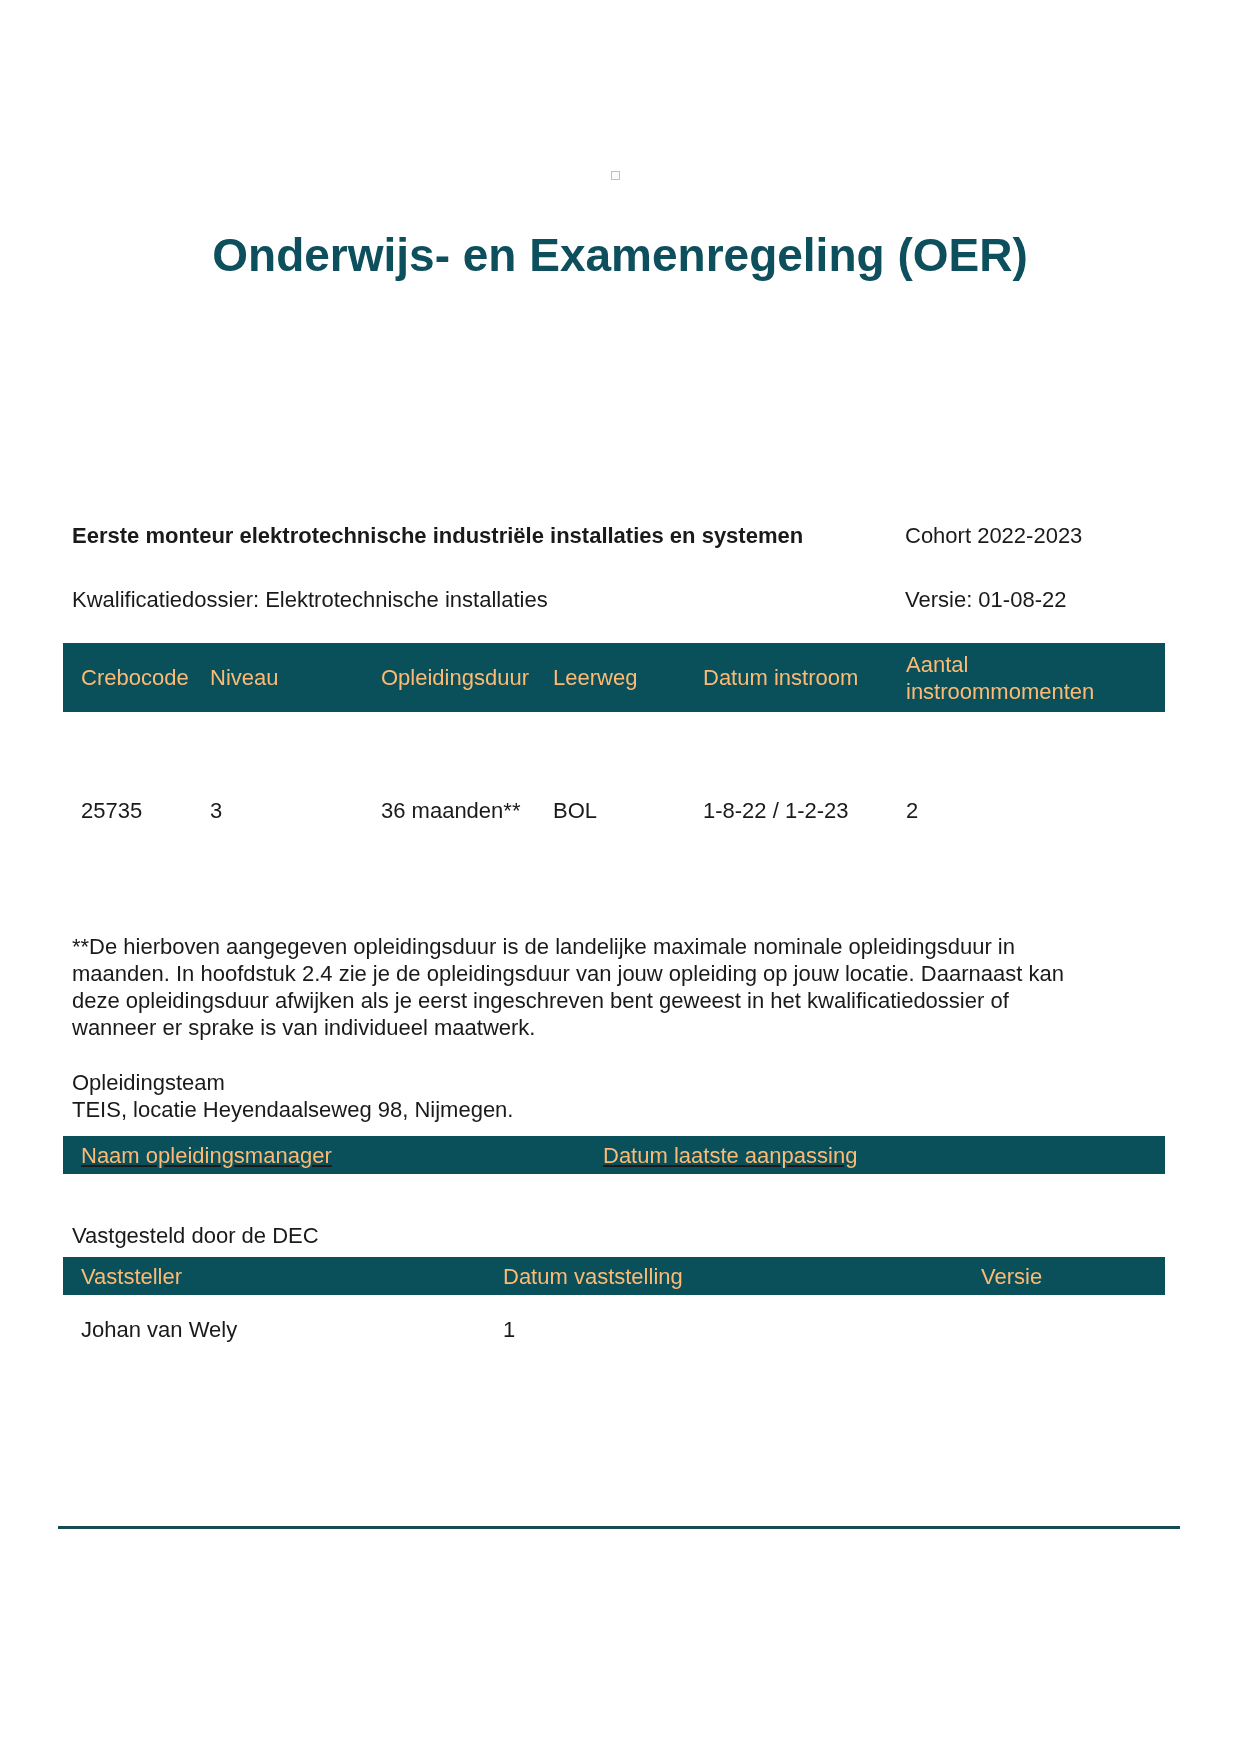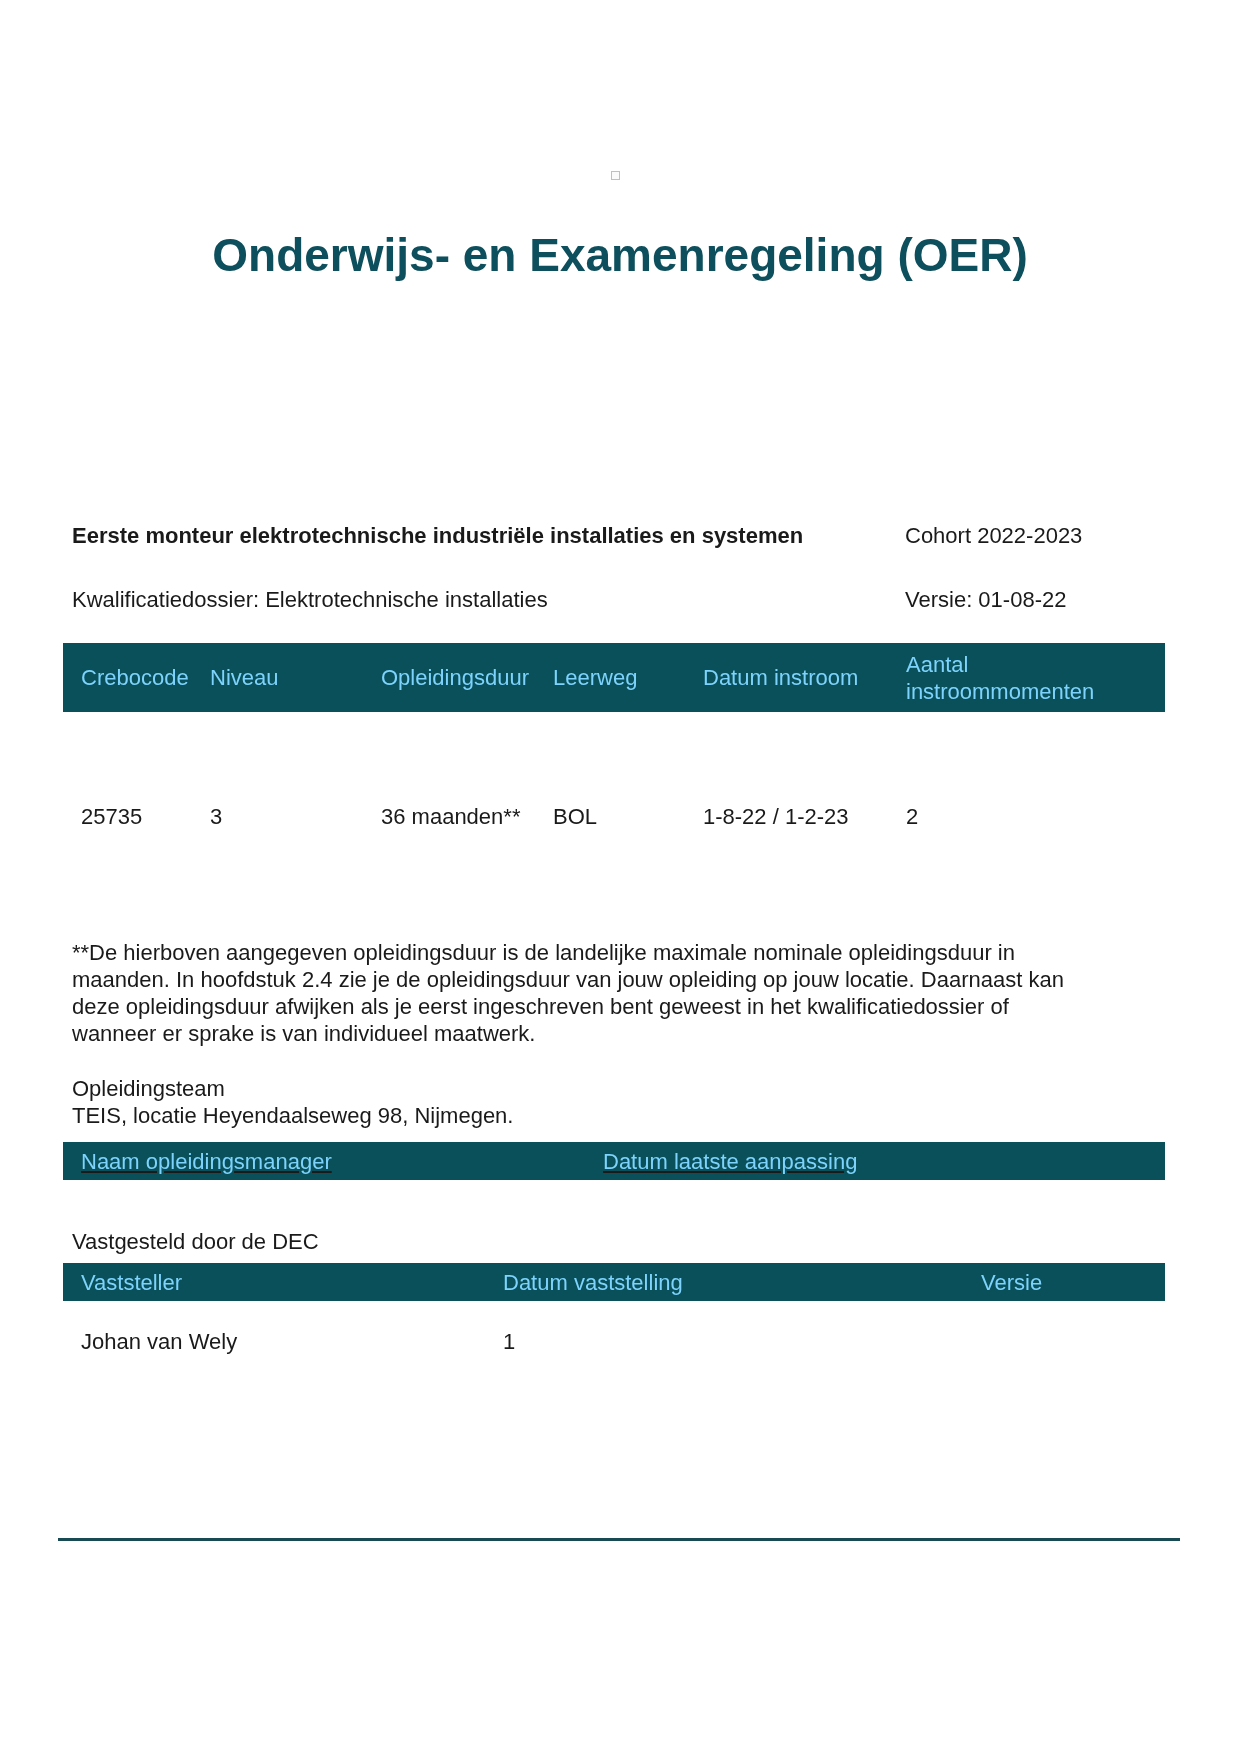--- a/index.html
+++ b/index.html
@@ -30,25 +30,25 @@
   }
   .meta-row{display:flex;margin:0 60px 0 72px;}
   .meta-row .left{flex:0 0 833px;padding-right:20px;}
   .meta-row .right{flex:1;}
   .meta-row.first{margin-top:240px;}
   .meta-row.first .left{font-weight:bold;}
   .meta-row.second{margin-top:37px;}
 
   .table{margin-left:63px;width:1102px;}
   .thead{
-    background:var(--accent);color:#7dd3fc;
+    background:var(--accent);color:#fdba74;
     display:grid;align-items:center;
     padding:0 18px;
   }
-  .trow{display:grid;padding:0 18px;margin-top:6px;}
+  .trow{display:grid;padding:0 18px;}
   .grid6{grid-template-columns:129px 171px 172px 150px 203px 1fr;}
   .grid2{grid-template-columns:522px 1fr;}
   .grid3{grid-template-columns:422px 478px 1fr;}
   .cell{padding-right:8px;}
 
   .program-table{margin-top:30px;}
   .program-table .thead{min-height:69px;}
   .program-table .trow{padding-top:85px;}
 
   .footnote{

